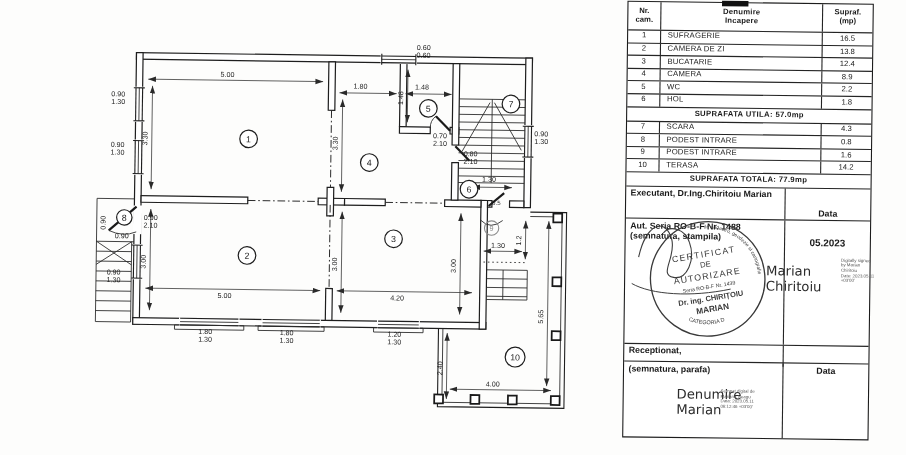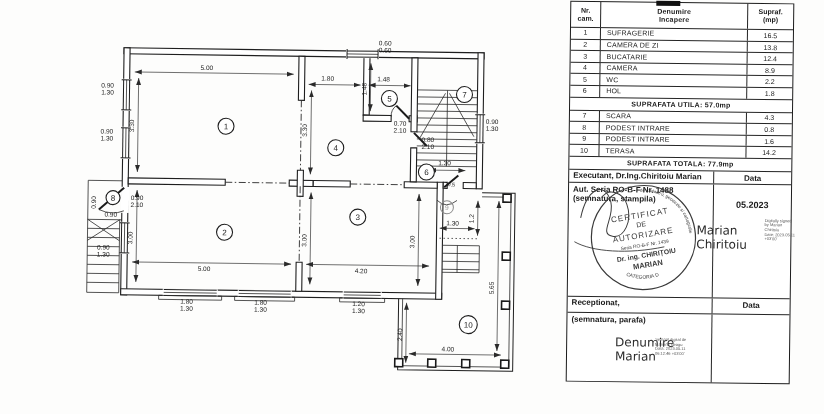--- a/index.html
+++ b/index.html
@@ -28,21 +28,21 @@
   .trow{display:flex;border-bottom:1px solid #242424;}
   .c1{width:30px;border-right:1px solid #242424;text-align:center;display:flex;align-items:center;justify-content:center;}
   .c2{flex:1;padding-left:6px;display:flex;align-items:center;letter-spacing:.2px;}
   .c3{width:46px;border-left:1px solid #242424;display:flex;align-items:flex-end;justify-content:center;padding-bottom:1px;}
   .hd{height:26px;font-weight:700;}
   .hd .c1,.hd .c2,.hd .c3{flex-direction:column;justify-content:center;align-items:center;padding-left:0;}
   .r{height:11.6px;}
   .rm{height:13px;display:flex;align-items:center;justify-content:center;font-weight:700;letter-spacing:.3px;border-bottom:1px solid #242424;}
   .sgrow{display:flex;border-bottom:1px solid #242424;}
   .sgl{flex:1;padding:2px 0 0 4px;font-weight:700;font-size:8px;}
-  .sgr{width:78px;border-left:1px solid #242424;text-align:center;font-weight:700;font-size:8px;padding-top:3px;}
+  .sgr{width:78px;border-left:1px solid #242424;text-align:center;font-weight:700;font-size:8px;padding-top:19px;}
   .stampcell{position:relative;height:114px;border-bottom:1px solid #242424;display:flex;}
   .stampl{flex:1;padding:3px 0 0 4px;font-weight:700;font-size:8px;}
   .stampr{width:78px;border-left:1px solid #242424;text-align:center;}
   .dateval{font-weight:700;font-size:9px;margin-top:16px;}
   .reco{height:16px;}
   .botcell{position:relative;height:68px;display:flex;}
   .botl{flex:1;padding:3px 0 0 4px;font-weight:700;font-size:8px;}
   .botr{width:78px;border-left:1px solid #242424;}
   .signame{position:absolute;left:128px;top:40px;font-family:"DejaVu Sans",sans-serif;
            font-size:12px;color:#2b2b2b;line-height:1.15;}

